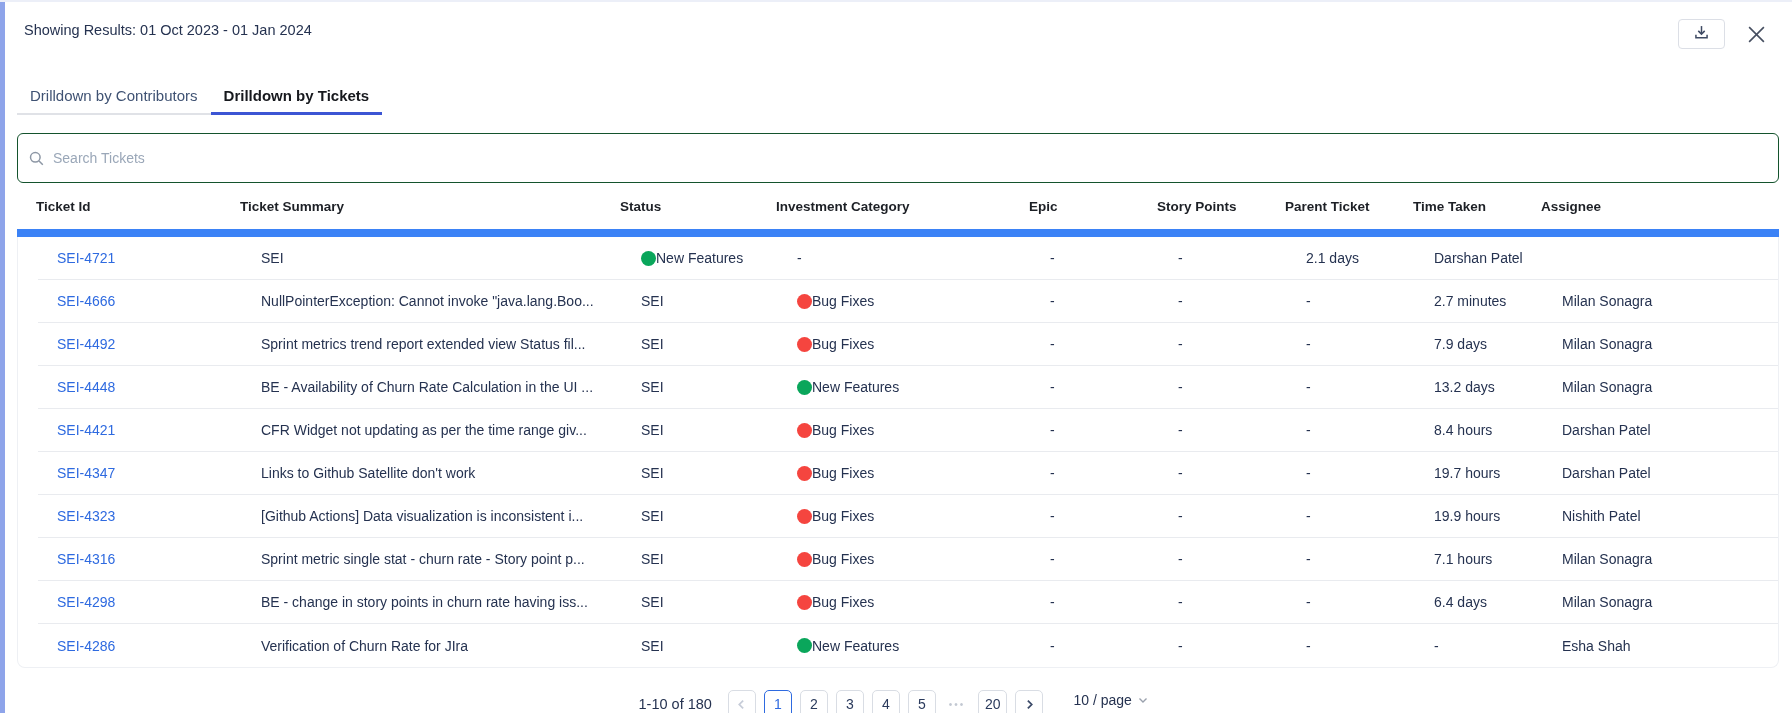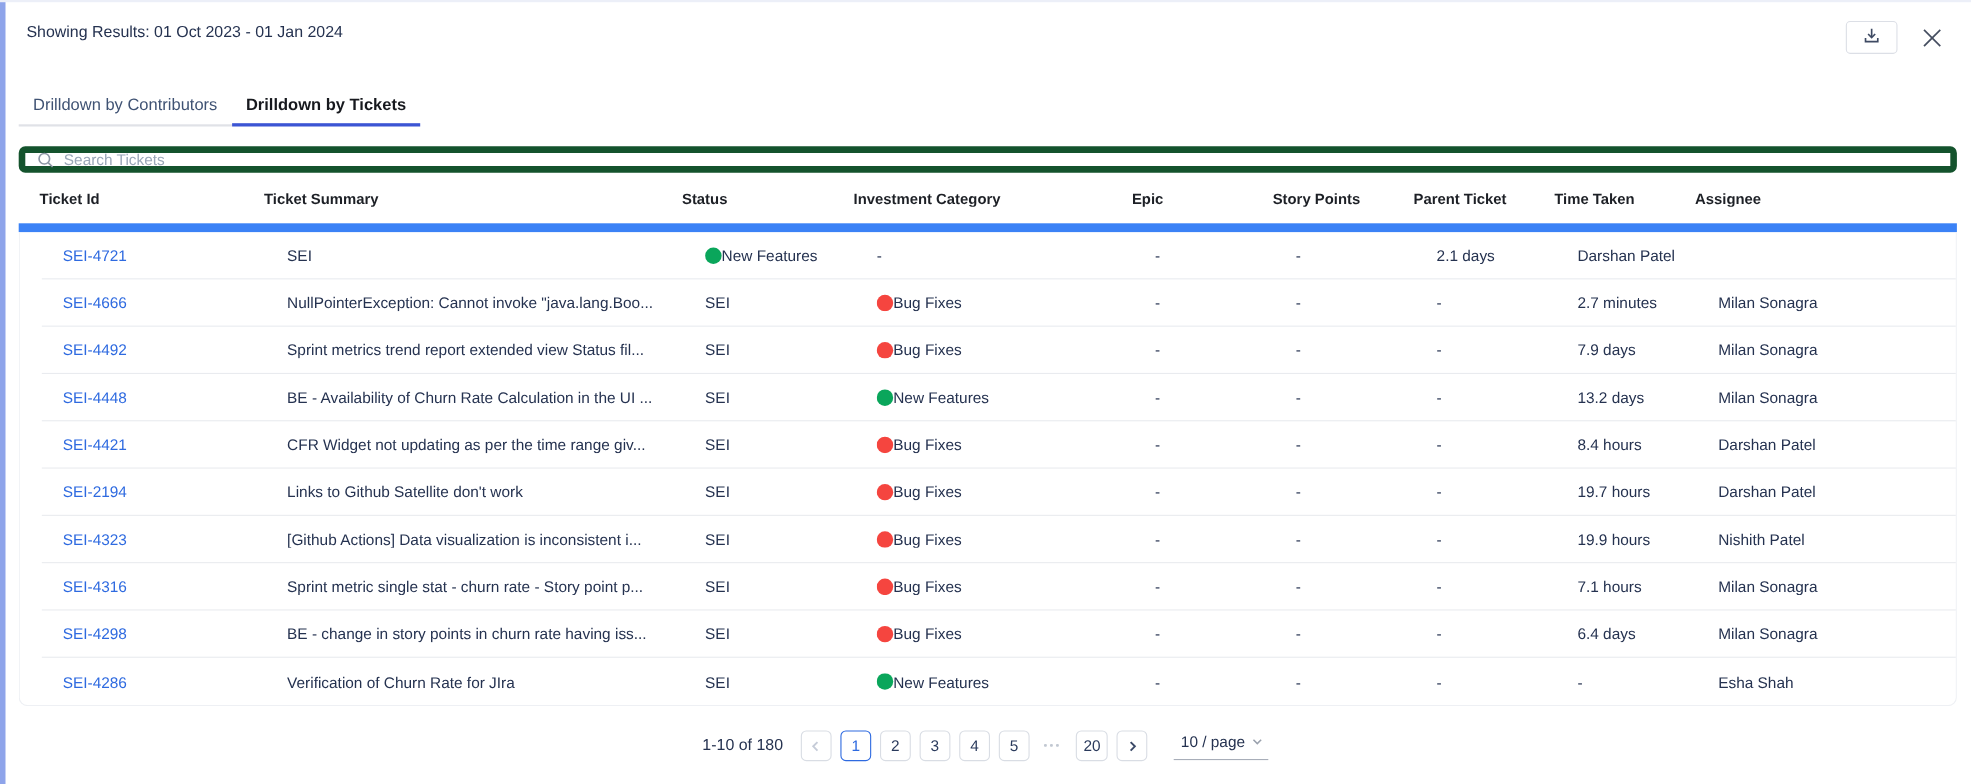--- a/index.html
+++ b/index.html
@@ -21,21 +21,21 @@
 
   
   .tabs { display:flex; margin:37px 0 0 17px; width:fit-content; }
   .tab { position:relative; font-size:15px; line-height:20px; padding:0 13px 9px 13px;
     color:#3f5273; cursor:pointer; }
   .tab::after { content:''; position:absolute; left:0; right:0; bottom:0; height:2px; background:#e0e2e7; }
   .tab.active { font-weight:700; color:#17191e; }
   .tab.active::after { height:3px; background:#3c55d4; }
 
   
-  .search { margin:18px 13px 0 17px; height:24px; border:6px solid #14532d; border-radius:6px;
+  .search { margin:18px 13px 0 17px; height:50px; border:1px solid #14532d; border-radius:6px;
     display:flex; align-items:center; padding:0 11px; gap:9px; background:#fff; }
   .search input { flex:1; border:none; outline:none; font-size:14px;
     font-family:"Liberation Sans","DejaVu Sans",sans-serif; color:#253250; background:transparent; }
   .search input::placeholder { color:#9aa7b8; }
 
   
   .tbl { margin:0 13px 0 17px; }
   .grid { display:grid; grid-template-columns:223px 380px 156px 253px 128px 128px 128px 128px 1fr;
     align-items:center; }
   .thead { height:54px; border-bottom:8px solid #3b82f6; font-size:13.5px; font-weight:700; color:#1d2026; }
@@ -190,21 +190,21 @@
       <span>Bug Fixes</span>
     </div>
     <div class="cell">-</div>
     <div class="cell">-</div>
     <div class="cell">-</div>
     <div class="cell">8.4 hours</div>
     <div class="cell">Darshan Patel</div>
   </div>
 
   <div class="grid row">
-    <div class="cell"><a class="tid">SEI-2194</a></div>
+    <div class="cell"><a class="tid">SEI-4347</a></div>
     <div class="cell">Links to Github Satellite don't work</div>
     <div class="cell">SEI</div>
     <div class="cell cat">
       <span class="dot" style="background: rgb(245, 69, 63);"></span>
       <span>Bug Fixes</span>
     </div>
     <div class="cell">-</div>
     <div class="cell">-</div>
     <div class="cell">-</div>
     <div class="cell">19.7 hours</div>

